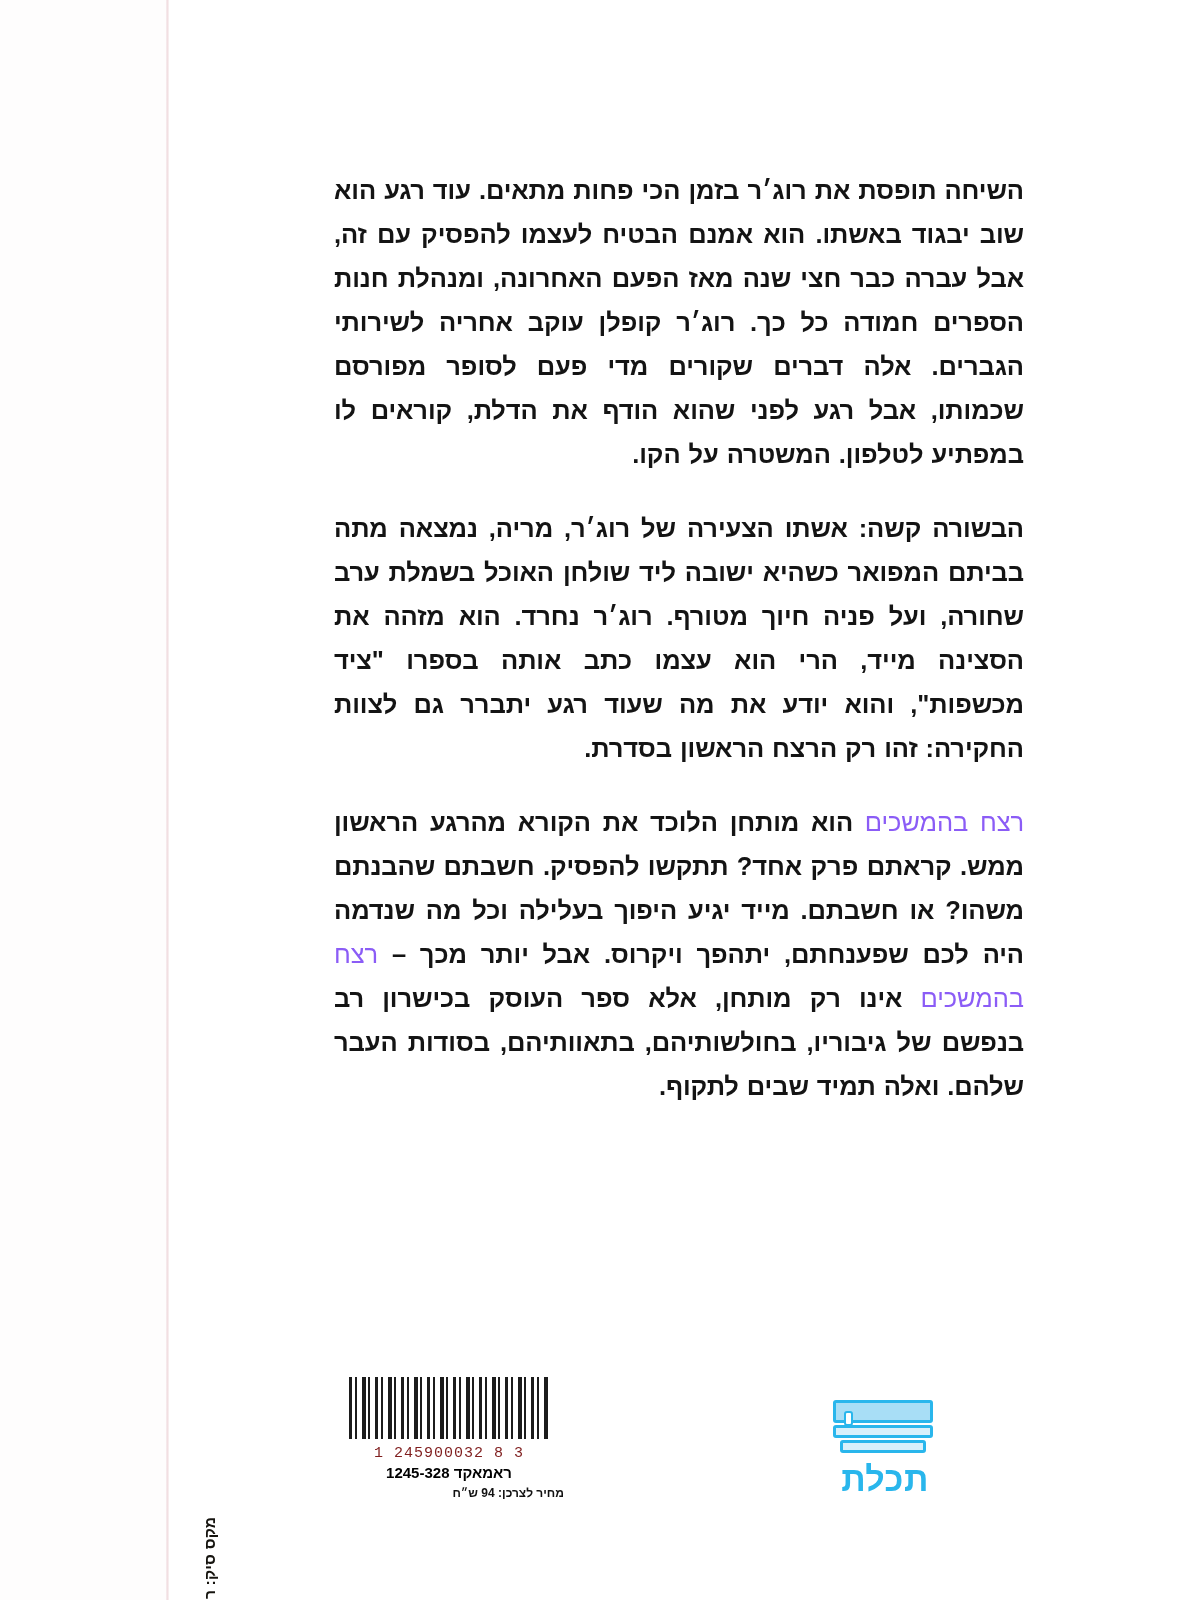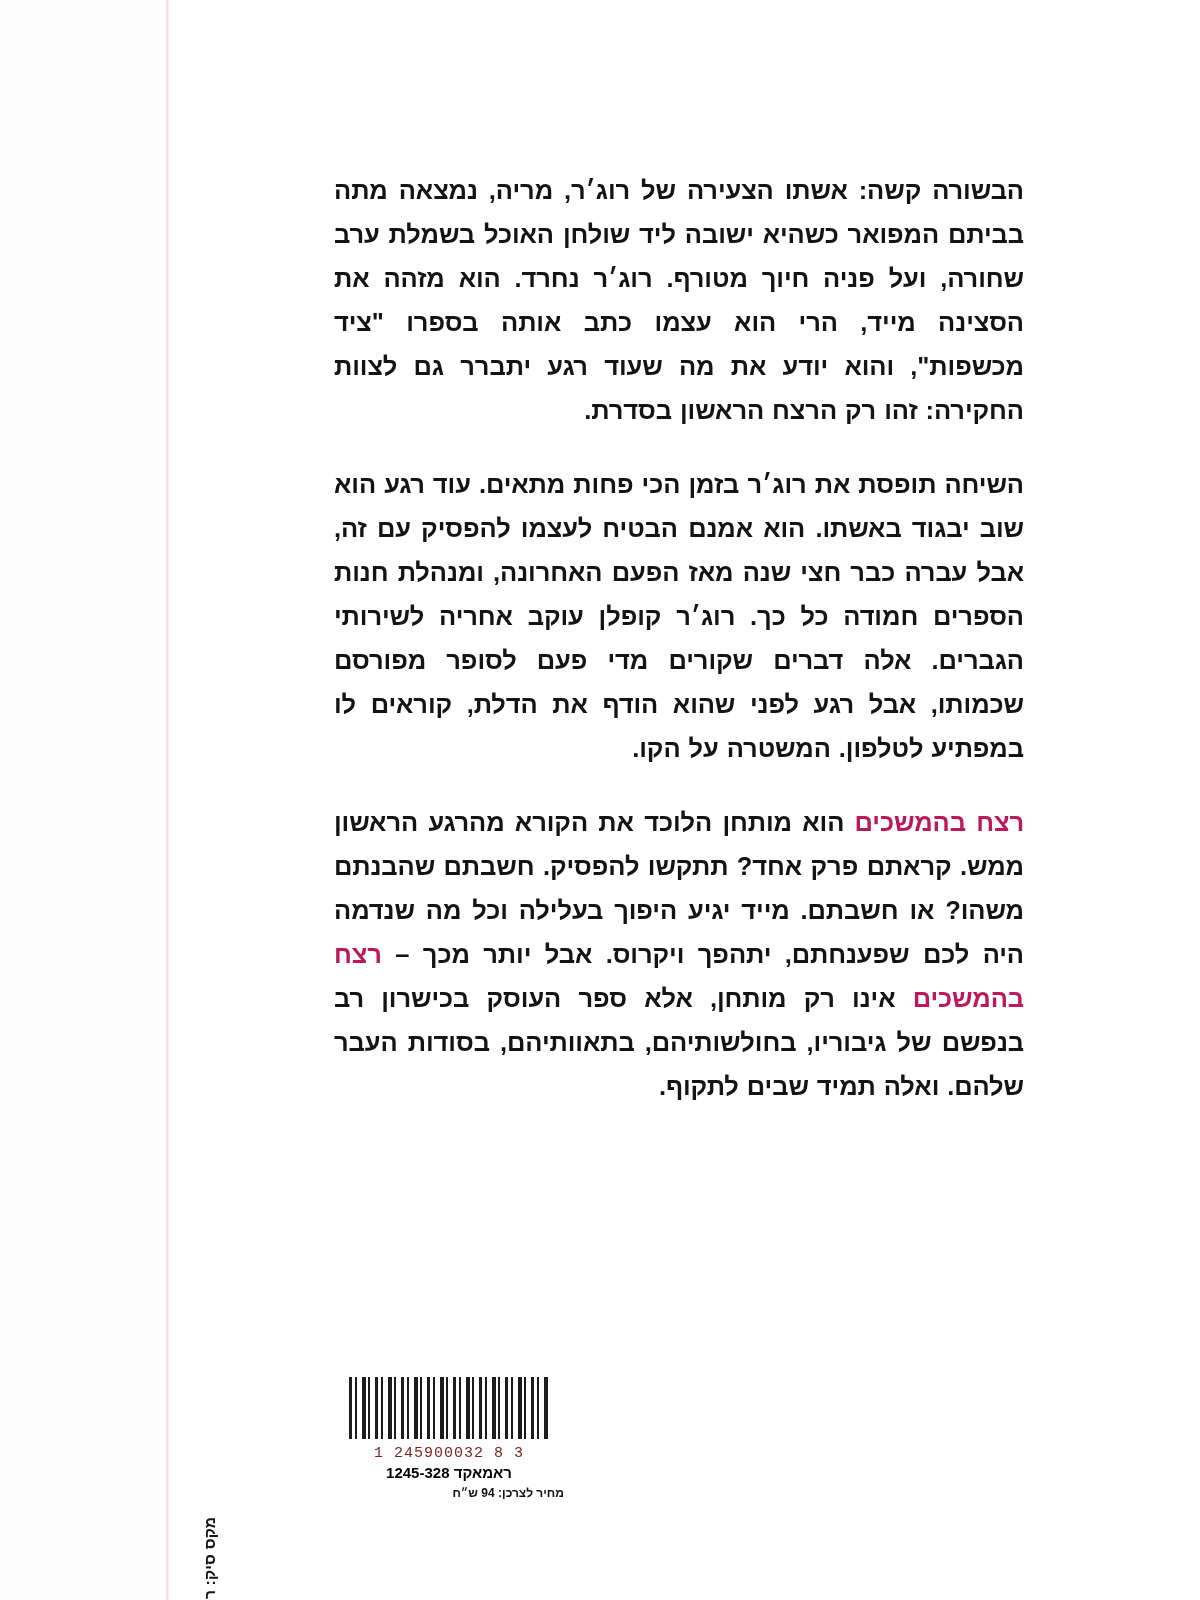--- a/index.html
+++ b/index.html
@@ -78,22 +78,22 @@
     margin: 0 0 30px 0;
     font-size: 25.5px;
     line-height: 44px;
     font-weight: 700;
     color: #141414;
     letter-spacing: -0.1px;
     word-spacing: 1px;
   }
   .para:last-child { margin-bottom: 0; }
   .accent {
-    color: #be185d;
-    font-weight: 700;
+    color: #8b5cf6;
+    font-weight: 400;
   }
 
   
   .bottom-bar {
     position: absolute;
     right: 176px;
     bottom: 96px;
     width: 690px;
     height: 190px;
     direction: rtl;
@@ -198,36 +198,46 @@
   <div class="flap-edge"></div>
   <div class="fold-line"></div>
 
   <div class="spine">
     <div class="spine-text">מקס סיק: רצח בהמשכים  |  הוצאת תכלת</div>
   </div>
 
   <div class="blurb">
 
     <p class="para">
+      <span>השיחה תופסת את רוג׳ר בזמן הכי פחות מתאים. עוד רגע הוא שוב יבגוד באשתו. הוא אמנם הבטיח לעצמו להפסיק עם זה, אבל עברה כבר חצי שנה מאז הפעם האחרונה, ומנהלת חנות הספרים חמודה כל כך. רוג׳ר קופלן עוקב אחריה לשירותי הגברים. אלה דברים שקורים מדי פעם לסופר מפורסם שכמותו, אבל רגע לפני שהוא הודף את הדלת, קוראים לו במפתיע לטלפון. המשטרה על הקו.</span>
+    </p>
+
+    <p class="para">
       <span>הבשורה קשה: אשתו הצעירה של רוג׳ר, מריה, נמצאה מתה בביתם המפואר כשהיא ישובה ליד שולחן האוכל בשמלת ערב שחורה, ועל פניה חיוך מטורף. רוג׳ר נחרד. הוא מזהה את הסצינה מייד, הרי הוא עצמו כתב אותה בספרו "ציד מכשפות", והוא יודע את מה שעוד רגע יתברר גם לצוות החקירה: זהו רק הרצח הראשון בסדרת.</span>
-    </p>
-
-    <p class="para">
-      <span>השיחה תופסת את רוג׳ר בזמן הכי פחות מתאים. עוד רגע הוא שוב יבגוד באשתו. הוא אמנם הבטיח לעצמו להפסיק עם זה, אבל עברה כבר חצי שנה מאז הפעם האחרונה, ומנהלת חנות הספרים חמודה כל כך. רוג׳ר קופלן עוקב אחריה לשירותי הגברים. אלה דברים שקורים מדי פעם לסופר מפורסם שכמותו, אבל רגע לפני שהוא הודף את הדלת, קוראים לו במפתיע לטלפון. המשטרה על הקו.</span>
     </p>
 
     <p class="para">
       <span class="accent">רצח בהמשכים</span><span> הוא מותחן הלוכד את הקורא מהרגע הראשון ממש. קראתם פרק אחד? תתקשו להפסיק. חשבתם שהבנתם משהו? או חשבתם. מייד יגיע היפוך בעלילה וכל מה שנדמה היה לכם שפענחתם, יתהפך ויקרוס. אבל יותר מכך – </span><span class="accent">רצח בהמשכים</span><span> אינו רק מותחן, אלא ספר העוסק בכישרון רב בנפשם של גיבוריו, בחולשותיהם, בתאוותיהם, בסודות העבר שלהם. ואלה תמיד שבים לתקוף.</span>
     </p>
 
 
   </div>
 
   <div class="bottom-bar">
 
+    <div class="publisher">
+      <div class="logo-books">
+        <div class="bk bk1">
+          <div class="spine-dot"></div>
+        </div>
+        <div class="bk bk2"></div>
+        <div class="bk bk3"></div>
+      </div>
+      <div class="logo-word">תכלת</div>
+    </div>
 
     <div class="barcode-block">
       <div class="barcode-bars"></div>
       <div class="barcode-num">1 245900032 8 3</div>
       <div class="barcode-ref">ראמאקד 1245-328</div>
       <div class="barcode-price">מחיר לצרכן: 94 ש״ח</div>
     </div>
 
   </div>
 

